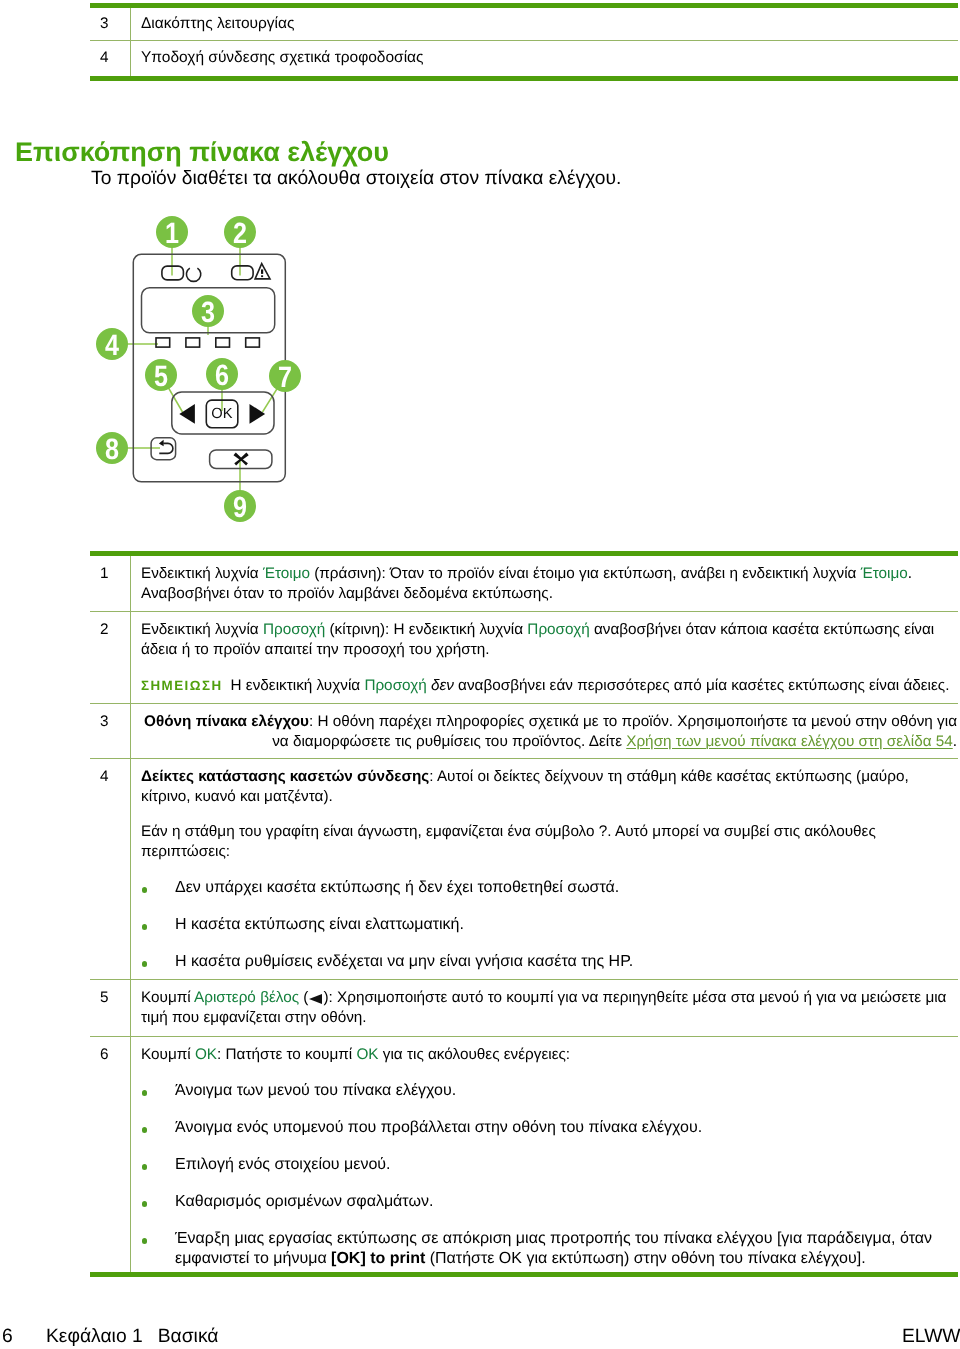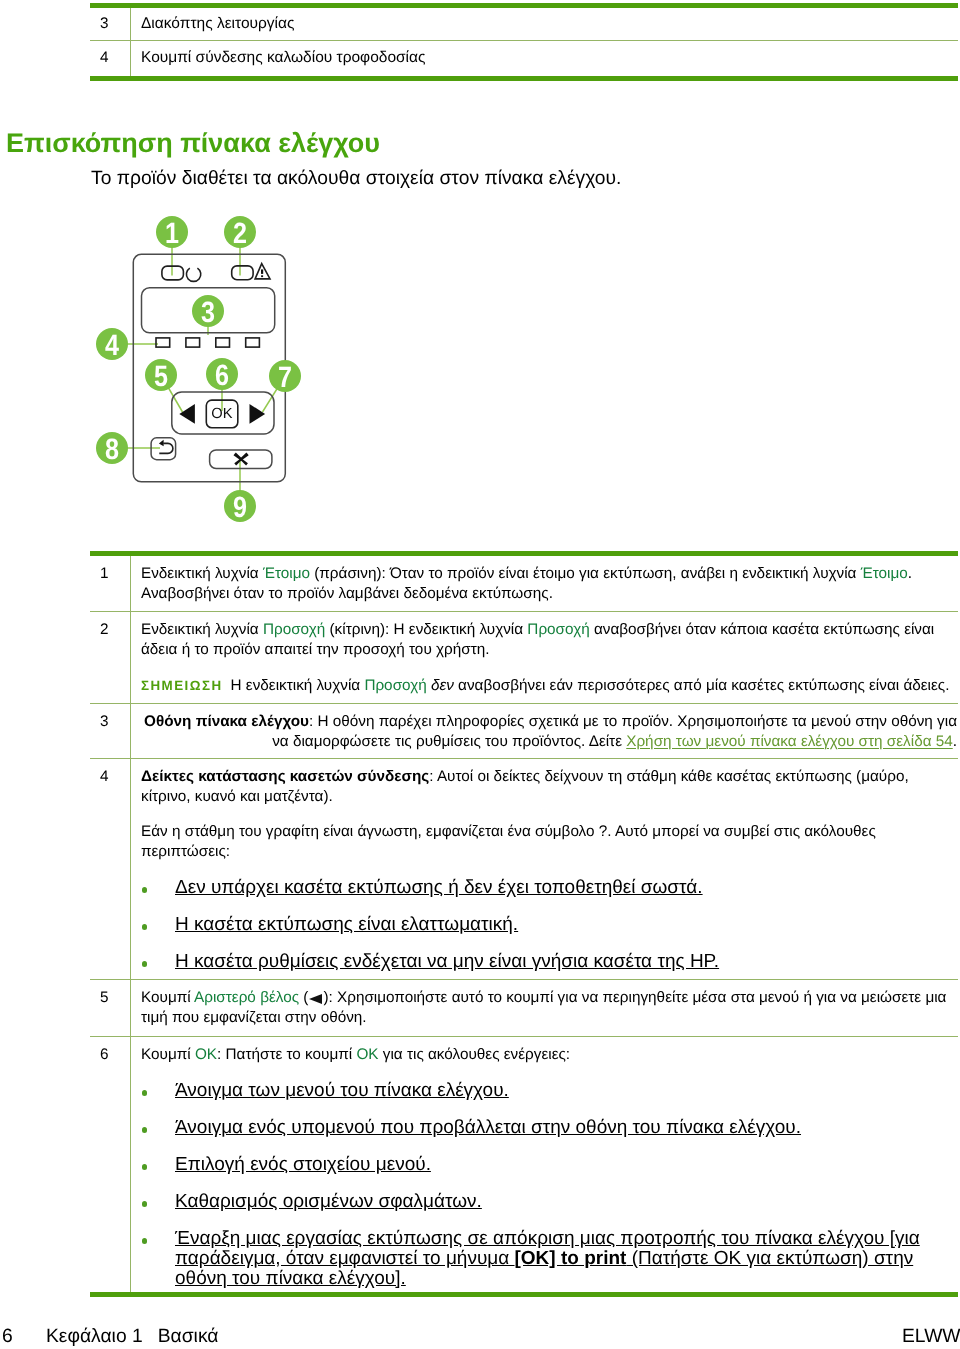--- a/index.html
+++ b/index.html
@@ -36,30 +36,30 @@
   .cbody p + p { margin-top:15px; }
 
   .gr { color:#15803d; }
   b { font-weight:bold; }
   .lnk { color:#679a33; text-decoration:underline; text-decoration-thickness:1px; text-underline-offset:2px; }
   i  { font-style:italic; }
 
   h1.sect {
     position:absolute; left:3px; top:125px;
     color:#48a50d; font-size:27px; font-weight:bold;
-    margin:3px; line-height:30px; white-space:nowrap;
+    margin:12px; line-height:30px; white-space:nowrap;
   }
   p.lead { position:absolute; left:91px; top:168px; font-size:19.3px; line-height:22px; margin:0; }
 
   .note { display:flex; margin-top:16px; }
   .note .lab { color:#4f9f0c; font-weight:bold; font-size:13.4px; line-height:20px; letter-spacing:1.45px; white-space:nowrap; }
   .note .txt { font-size:15.3px; line-height:20px; margin-left:8px; }
 
   ul.bl { list-style:none; margin:16px 0 0 0; padding:0; }
-  ul.bl li { position:relative; padding-left:34px; margin-bottom:0; font-size:19px; line-height:20px;text-decoration:underline; }
+  ul.bl li { position:relative; padding-left:34px; margin-bottom:0; font-size:16px; line-height:20px; }
   ul.bl li + li { margin-top:17px; }
   ul.bl li .dot { position:absolute; left:0.5px; top:9.3px; width:5.5px; height:5.5px; border-radius:50%; background:#4f9c22; }
 
   .ftr { position:absolute; top:1326px; font-size:19.3px; line-height:22px; white-space:pre; }
   .ftr-pg { left:2px; }
   .ftr-ch { left:46px; }
   .ftr-r  { left:902px; }
   .tri { display:inline-block; width:0;height:0; vertical-align:-1px; }
 </style>
 </head>
@@ -69,21 +69,21 @@
 
   <div class="tbl" style="top:3px;font-size:15.5px;">
     <div class="bar"></div>
     <div class="row">
       <div class="cnum" style="padding-top:6px;">3</div>
       <div class="cbody" style="padding:6px 1px 6px 10px;font-size:15.5px;">Διακόπτης λειτουργίας</div>
     </div>
     <div class="hr"></div>
     <div class="row">
       <div class="cnum" style="padding-top:7px;">4</div>
-      <div class="cbody" style="padding:7px 1px 8px 10px;font-size:15.5px;">Κουμπί σύνδεσης καλωδίου τροφοδοσίας</div>
+      <div class="cbody" style="padding:7px 1px 8px 10px;font-size:15.5px;">Υποδοχή σύνδεσης σχετικά τροφοδοσίας</div>
     </div>
     <div class="bar"></div>
   </div>
 
   <h1 class="sect">Επισκόπηση πίνακα ελέγχου</h1>
   <p class="lead">Το προϊόν διαθέτει τα ακόλουθα στοιχεία στον πίνακα ελέγχου.</p>
 
   <div class="diagram" style="position:absolute;left:90px;top:205px;width:230px;height:330px;">
   <svg width="230" height="330" viewBox="0 0 230 330" xmlns="http://www.w3.org/2000/svg" shape-rendering="geometricPrecision">
     <defs>

